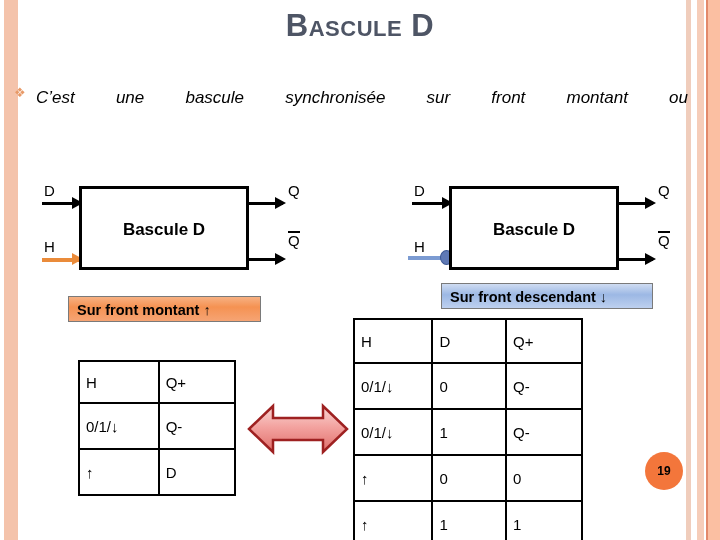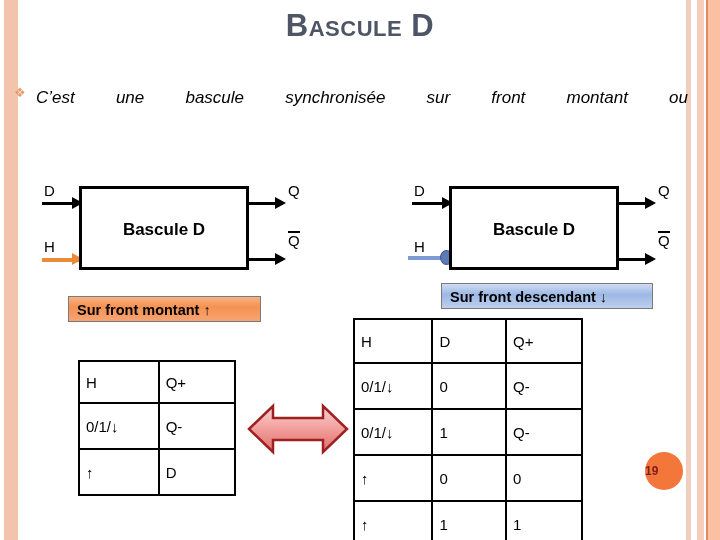--- a/index.html
+++ b/index.html
@@ -169,24 +169,24 @@
 
   
   #page-badge {
     position: absolute;
     left: 645px;
     top: 452px;
     width: 38px;
     height: 38px;
     border-radius: 50%;
     background: #f3763b;
-    color: #7f1d1d;
+    color: #000000;
     font-size: 12px;
     font-weight: bold;
-    text-align: left;
+    text-align: center;
     line-height: 38px;
   }
 </style>
 </head>
 <body>
 
 <div id="slide">
 
   <div class="edge edge-left-1"></div>
   <div class="edge edge-right-1"></div>

